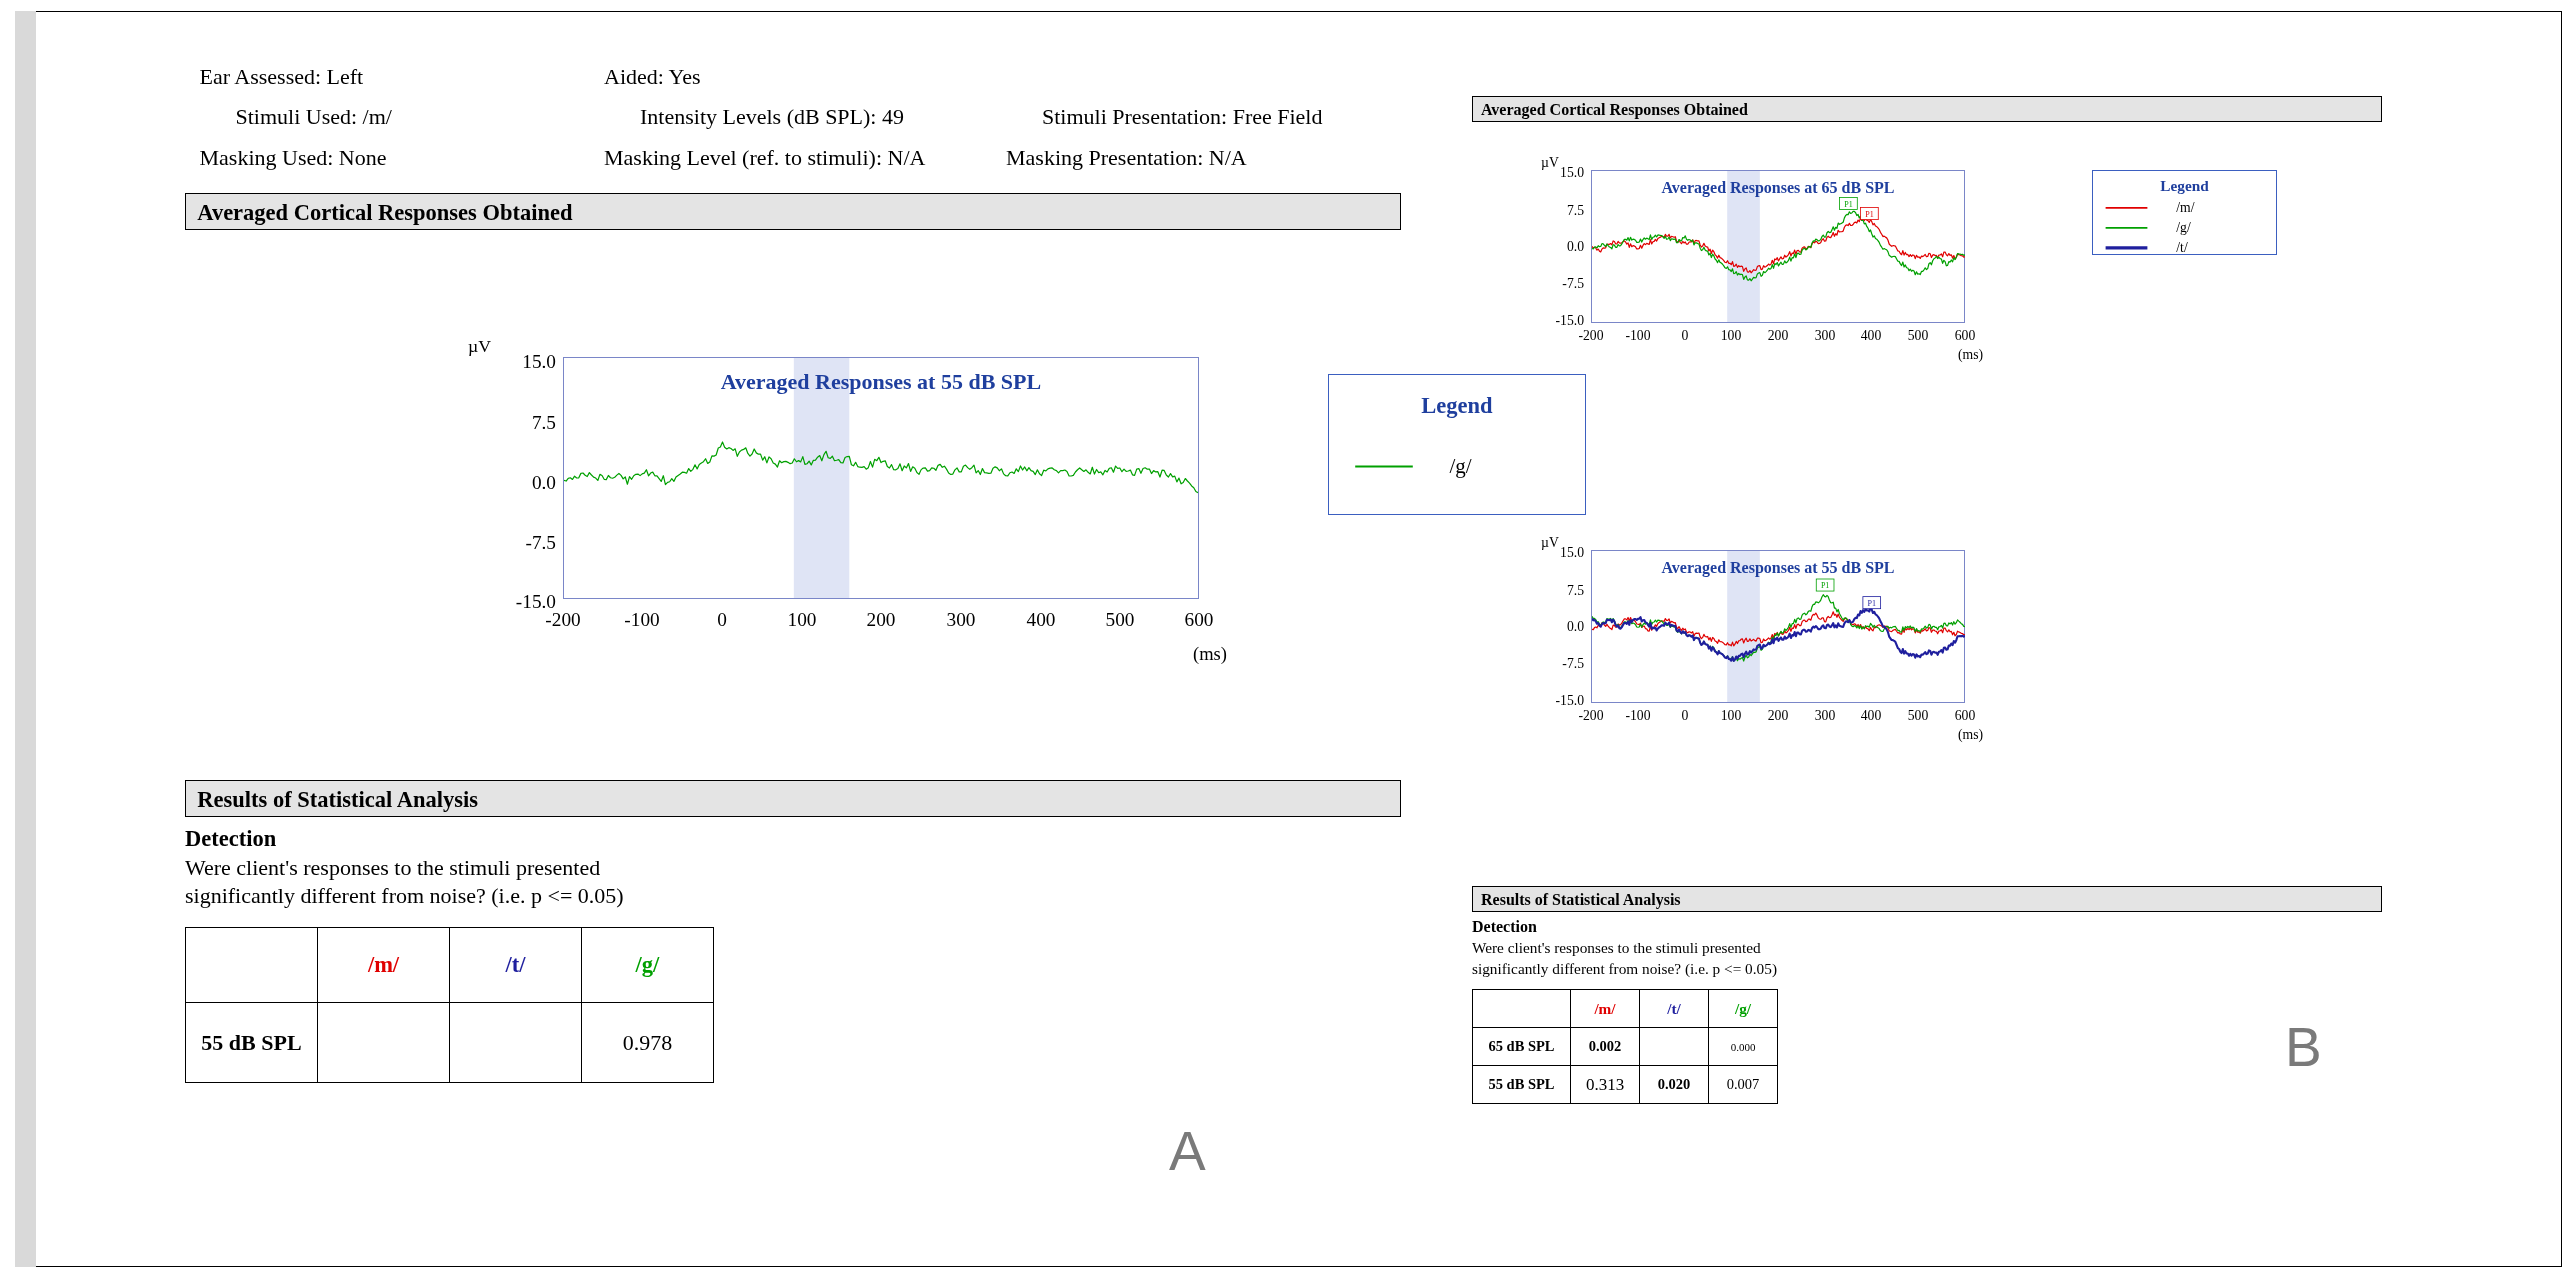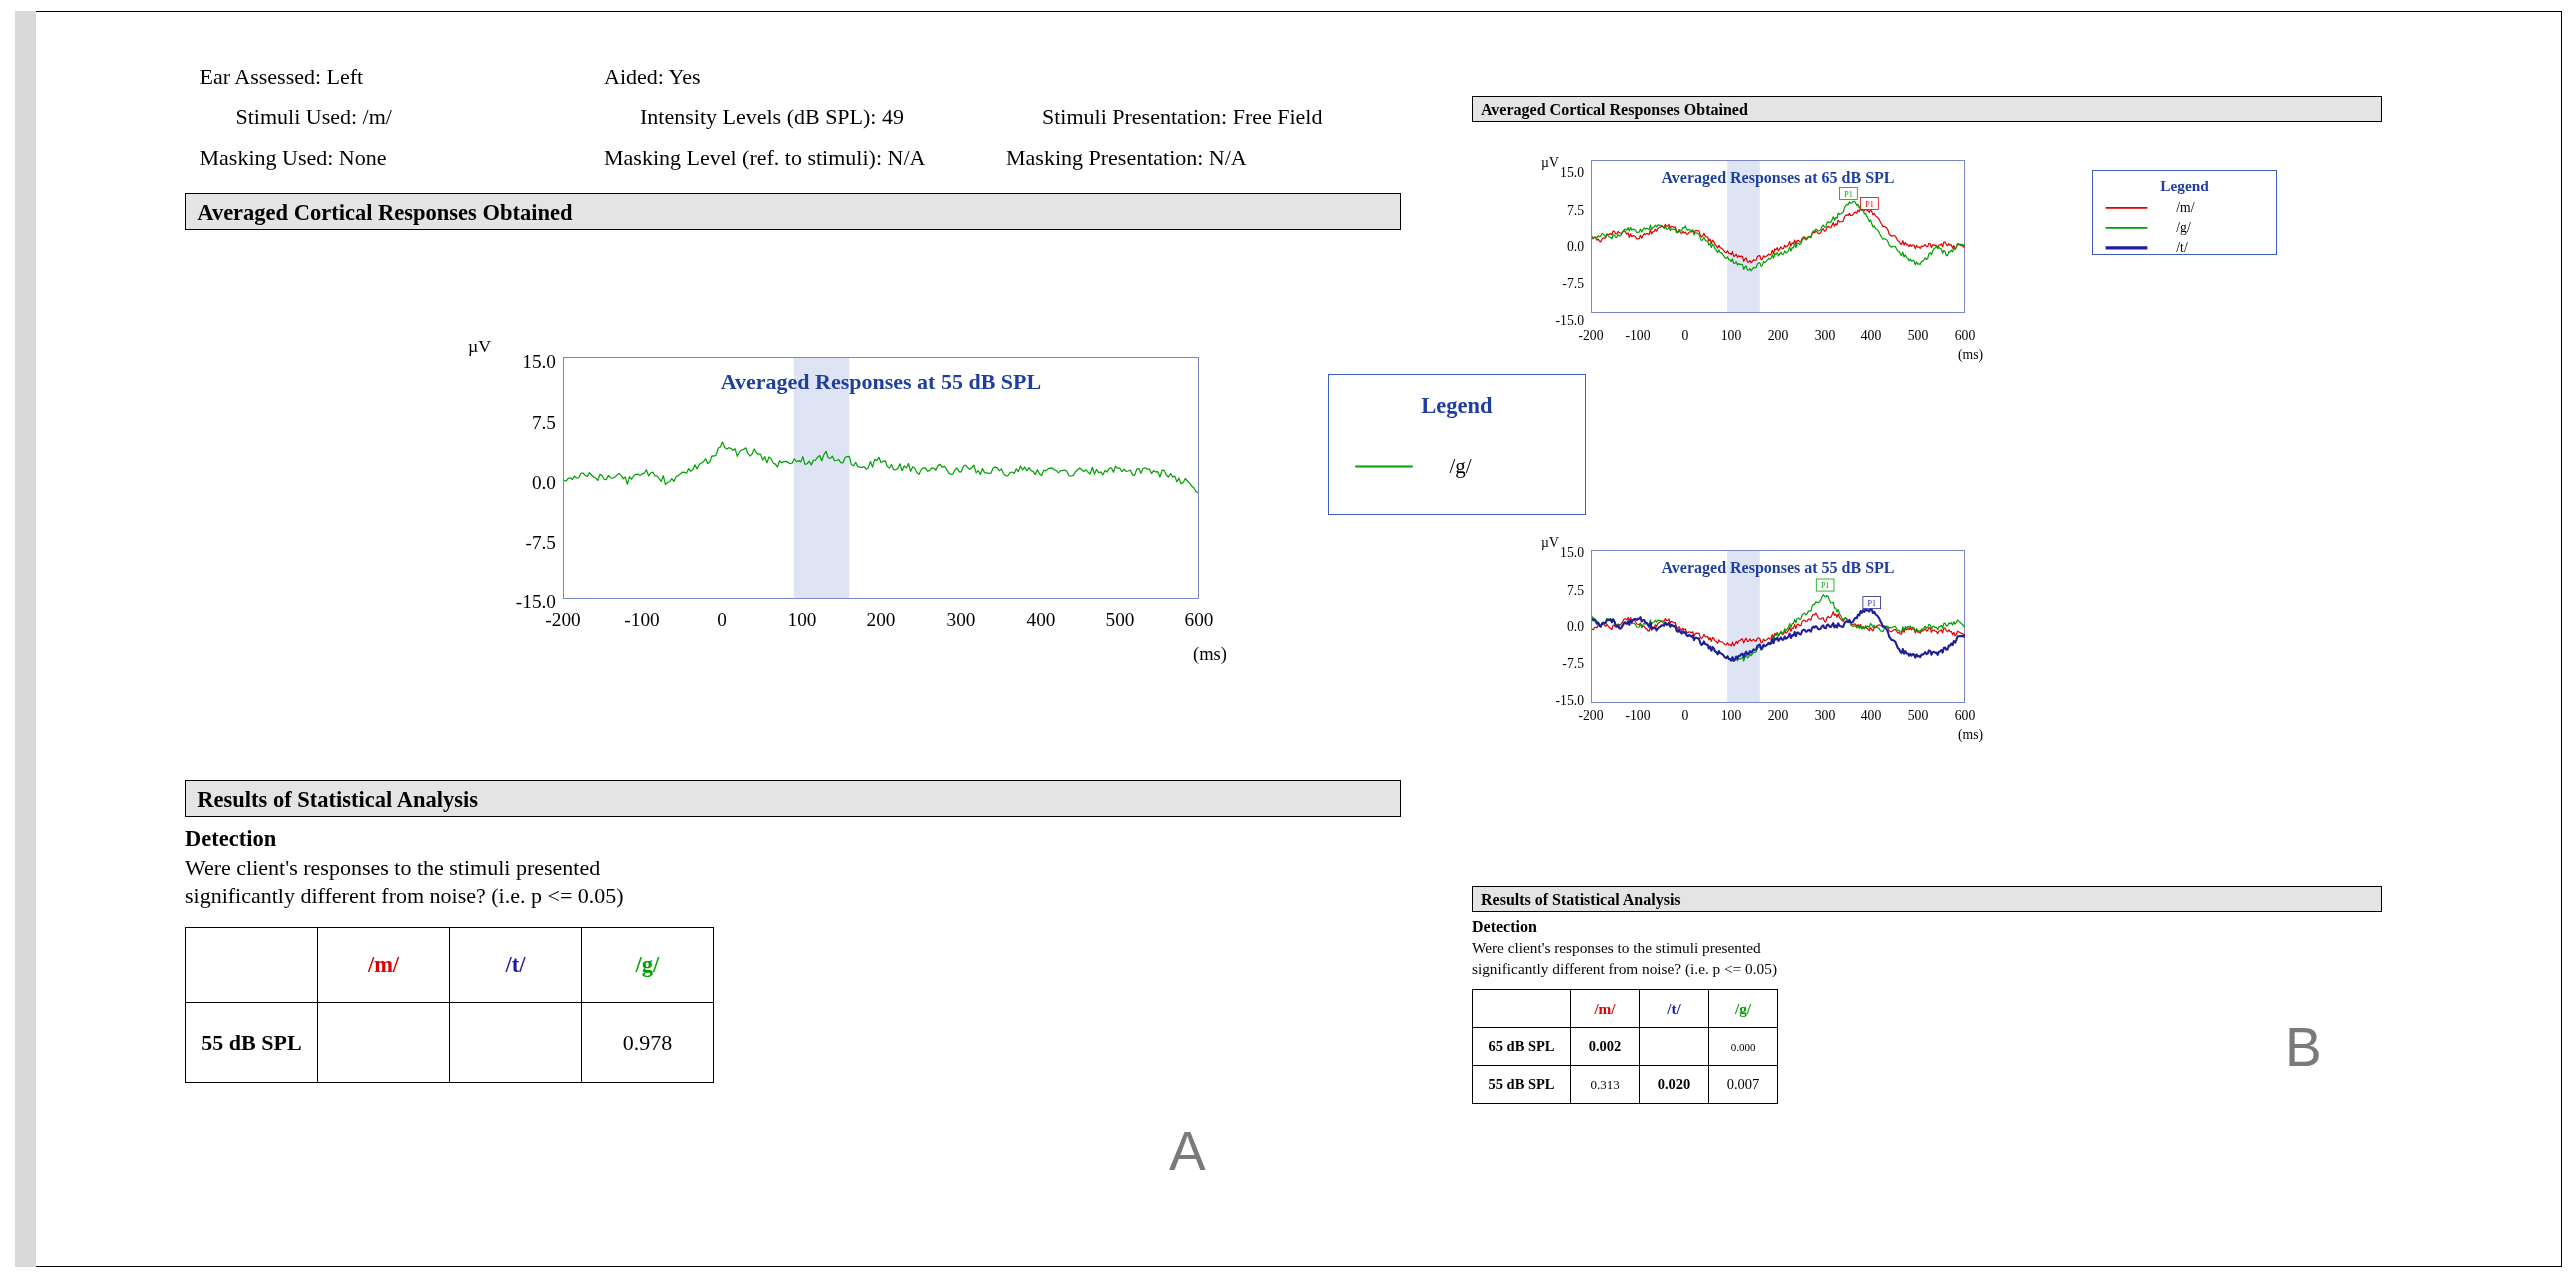--- a/index.html
+++ b/index.html
@@ -129,21 +129,21 @@
 
     <div class="bigletter" style="left:984px;top:1055px;">A</div>
   </div>
 
   <div class="panelB">
 
     <div class="secbarB" style="position:absolute;left:0px;top:14.5px;width:910px;">Averaged Cortical Responses Obtained</div>
 
     <div style="position:absolute;left:0px;top:55px;width:910px;height:306px;">
       <div class="axis-unit" style="left:69px;top:19.3px;font-size:13.7px;">µV</div>
-      <div class="chartbox" style="left:119px;top:24px;width:374px;height:153px;">
+      <div class="chartbox" style="left:119px;top:34px;width:374px;height:153px;">
         <div class="chart-title" style="top:8px;left:0;font-size:16px;">Averaged Responses at 65 dB SPL</div>
         <svg id="svgB65" width="373" height="151" viewBox="0 0 463 188" preserveAspectRatio="none">
             <rect x="167.8375" y="0" width="40.51249999999999" height="188" fill="#dfe4f5"></rect>
             <path d="M0.00 93.92 L1.54 95.85 L3.09 95.03 L4.63 95.94 L6.17 98.58 L7.72 97.17 L9.26 99.76 L10.80 100.78 L12.35 97.23 L13.89 95.61 L15.43 96.01 L16.98 95.66 L18.52 91.02 L20.06 91.25 L21.61 91.25 L23.15 90.27 L24.69 92.01 L26.24 87.07 L27.78 87.79 L29.32 90.65 L30.87 90.89 L32.41 87.64 L33.95 89.44 L35.50 89.94 L37.04 89.45 L38.58 87.99 L40.13 86.95 L41.67 88.42 L43.21 91.09 L44.76 89.52 L46.30 95.11 L47.84 90.63 L49.39 94.25 L50.93 92.94 L52.47 93.31 L54.02 94.44 L55.56 97.04 L57.10 97.00 L58.65 96.42 L60.19 92.53 L61.73 96.04 L63.28 92.65 L64.82 90.41 L66.36 91.68 L67.91 90.10 L69.45 90.74 L70.99 91.43 L72.54 85.45 L74.08 90.89 L75.62 88.04 L77.17 87.55 L78.71 85.14 L80.25 87.25 L81.80 84.05 L83.34 83.11 L84.88 82.35 L86.43 81.22 L87.97 81.61 L89.51 82.39 L91.06 78.90 L92.60 81.26 L94.14 81.04 L95.69 78.84 L97.23 83.41 L98.77 81.29 L100.32 81.80 L101.86 82.45 L103.40 81.85 L104.95 87.48 L106.49 88.75 L108.03 86.24 L109.58 88.80 L111.12 90.52 L112.66 87.68 L114.21 89.61 L115.75 88.31 L117.29 91.10 L118.84 91.15 L120.38 88.77 L121.92 88.12 L123.47 88.27 L125.01 85.67 L126.55 90.23 L128.10 86.69 L129.64 86.46 L131.18 87.06 L132.73 86.96 L134.27 92.09 L135.81 94.64 L137.36 93.48 L138.90 90.03 L140.44 93.29 L141.99 94.48 L143.53 94.63 L145.07 99.58 L146.62 97.36 L148.16 102.69 L149.70 98.55 L151.25 100.52 L152.79 104.31 L154.33 105.67 L155.88 108.48 L157.42 104.82 L158.96 107.86 L160.51 108.50 L162.05 109.84 L163.59 111.57 L165.14 113.63 L166.68 114.11 L168.22 111.73 L169.77 114.91 L171.31 114.87 L172.85 116.65 L174.40 112.90 L175.94 118.81 L177.48 118.14 L179.03 115.94 L180.57 119.98 L182.11 117.86 L183.66 119.15 L185.20 118.46 L186.74 119.01 L188.29 124.92 L189.83 121.94 L191.37 120.65 L192.92 125.54 L194.46 125.93 L196.00 124.03 L197.55 126.72 L199.09 124.84 L200.63 122.88 L202.18 123.65 L203.72 123.42 L205.26 119.02 L206.81 118.09 L208.35 117.79 L209.89 122.85 L211.44 122.18 L212.98 117.92 L214.52 119.83 L216.07 118.97 L217.61 117.76 L219.15 115.81 L220.70 117.19 L222.24 115.97 L223.78 111.12 L225.33 115.54 L226.87 109.46 L228.41 110.50 L229.96 107.90 L231.50 112.00 L233.04 109.17 L234.59 106.95 L236.13 109.57 L237.67 108.97 L239.22 104.83 L240.76 107.26 L242.30 105.86 L243.85 104.09 L245.39 100.44 L246.93 105.85 L248.48 102.11 L250.02 102.88 L251.56 98.44 L253.11 103.61 L254.65 99.01 L256.19 98.76 L257.74 100.87 L259.28 100.92 L260.82 96.17 L262.37 94.78 L263.91 94.47 L265.45 96.78 L267.00 96.22 L268.54 93.95 L270.08 94.08 L271.63 95.52 L273.17 90.60 L274.71 88.49 L276.26 89.44 L277.80 87.26 L279.34 88.37 L280.89 90.32 L282.43 90.18 L283.97 89.02 L285.52 85.73 L287.06 84.28 L288.60 87.34 L290.15 87.15 L291.69 82.38 L293.23 81.13 L294.78 82.82 L296.32 82.94 L297.86 80.17 L299.41 76.65 L300.95 81.28 L302.49 78.08 L304.04 79.82 L305.58 73.78 L307.12 75.86 L308.67 75.62 L310.21 75.42 L311.75 74.86 L313.30 69.98 L314.84 67.61 L316.38 67.07 L317.93 67.97 L319.47 65.14 L321.01 67.74 L322.56 67.87 L324.10 66.65 L325.64 64.19 L327.19 63.62 L328.73 64.74 L330.27 61.05 L331.82 63.09 L333.36 58.50 L334.90 61.51 L336.45 58.95 L337.99 61.81 L339.53 59.17 L341.08 61.32 L342.62 61.78 L344.16 64.08 L345.71 60.22 L347.25 63.06 L348.79 67.04 L350.34 65.31 L351.88 68.42 L353.42 69.17 L354.97 70.78 L356.51 72.84 L358.05 76.38 L359.60 78.74 L361.14 81.65 L362.68 81.10 L364.23 82.34 L365.77 83.25 L367.31 85.91 L368.86 90.89 L370.40 92.43 L371.94 93.74 L373.49 93.00 L375.03 93.03 L376.57 93.47 L378.12 96.57 L379.66 99.55 L381.20 99.91 L382.75 102.78 L384.29 104.25 L385.83 99.13 L387.38 104.67 L388.92 101.37 L390.46 104.21 L392.01 103.91 L393.55 106.57 L395.09 104.09 L396.64 106.34 L398.18 104.54 L399.72 104.95 L401.27 109.09 L402.81 104.95 L404.35 107.43 L405.90 106.96 L407.44 108.86 L408.98 105.84 L410.53 106.55 L412.07 105.42 L413.61 103.90 L415.16 106.77 L416.70 106.40 L418.24 102.46 L419.79 103.07 L421.33 107.74 L422.87 104.75 L424.42 104.17 L425.96 105.30 L427.50 105.12 L429.05 108.12 L430.59 104.64 L432.13 104.51 L433.68 103.15 L435.22 106.77 L436.76 101.10 L438.31 100.94 L439.85 104.21 L441.39 105.61 L442.94 102.78 L444.48 105.09 L446.02 104.37 L447.57 108.50 L449.11 105.26 L450.65 109.38 L452.20 107.61 L453.74 103.31 L455.28 104.07 L456.83 104.59 L458.37 105.49 L459.91 105.55 L461.46 107.20 L463.00 106.72 " fill="none" stroke="#e00000" stroke-width="1.5" stroke-linejoin="round"></path>
             <path d="M0.00 96.42 L1.54 97.02 L3.09 94.86 L4.63 94.44 L6.17 95.74 L7.72 92.99 L9.26 94.25 L10.80 93.93 L12.35 90.54 L13.89 90.60 L15.43 92.67 L16.98 93.99 L18.52 91.02 L20.06 92.92 L21.61 94.59 L23.15 95.28 L24.69 96.85 L26.24 91.75 L27.78 92.30 L29.32 95.00 L30.87 95.06 L32.41 91.65 L33.95 93.28 L35.50 92.90 L37.04 90.83 L38.58 87.78 L40.13 85.15 L41.67 85.04 L43.21 86.12 L44.76 82.96 L46.30 86.96 L47.84 82.48 L49.39 86.10 L50.93 84.79 L52.47 85.17 L54.02 86.30 L55.56 88.89 L57.10 88.86 L58.65 88.40 L60.19 84.75 L61.73 88.52 L63.28 85.38 L64.82 83.39 L66.36 84.91 L67.91 83.58 L69.45 84.47 L70.99 85.33 L72.54 79.52 L74.08 85.13 L75.62 82.44 L77.17 82.12 L78.71 79.88 L80.25 82.15 L81.80 79.63 L83.34 79.85 L84.88 80.26 L86.43 80.31 L87.97 81.86 L89.51 83.81 L91.06 81.49 L92.60 85.02 L94.14 84.63 L95.69 82.27 L97.23 86.67 L98.77 84.38 L100.32 84.73 L101.86 85.21 L103.40 84.44 L104.95 89.32 L106.49 89.25 L108.03 85.40 L109.58 86.63 L111.12 87.01 L112.66 82.84 L114.21 83.43 L115.75 80.79 L117.29 84.91 L118.84 86.30 L120.38 85.26 L121.92 85.94 L123.47 87.43 L125.01 86.17 L126.55 92.07 L128.10 89.36 L129.64 89.47 L131.18 90.40 L132.73 90.64 L134.27 96.10 L135.81 98.99 L137.36 98.16 L138.90 95.05 L140.44 98.31 L141.99 99.50 L143.53 99.65 L145.07 104.59 L146.62 102.38 L148.16 107.71 L149.70 103.56 L151.25 105.62 L152.79 109.57 L154.33 111.10 L155.88 114.08 L157.42 110.59 L158.96 113.79 L160.51 114.60 L162.05 116.10 L163.59 118.17 L165.14 120.56 L166.68 121.38 L168.22 119.34 L169.77 122.85 L171.31 123.14 L172.85 125.26 L174.40 121.76 L175.94 127.84 L177.48 127.33 L179.03 125.30 L180.57 129.51 L182.11 127.55 L183.66 129.01 L185.20 128.48 L186.74 129.04 L188.29 134.95 L189.83 131.97 L191.37 130.68 L192.92 135.57 L194.46 135.96 L196.00 134.06 L197.55 136.67 L199.09 134.61 L200.63 132.49 L202.18 133.09 L203.72 132.69 L205.26 128.13 L206.81 127.03 L208.35 126.56 L209.89 131.12 L211.44 129.95 L212.98 125.19 L214.52 126.59 L216.07 125.24 L217.61 123.52 L219.15 121.08 L220.70 122.29 L222.24 121.24 L223.78 116.55 L225.33 121.14 L226.87 115.22 L228.41 116.44 L229.96 114.00 L231.50 118.26 L233.04 115.60 L234.59 113.55 L236.13 116.34 L237.67 115.91 L239.22 111.93 L240.76 114.53 L242.30 113.30 L243.85 111.36 L245.39 107.20 L246.93 112.12 L248.48 107.88 L250.02 108.14 L251.56 103.20 L253.11 107.87 L254.65 102.77 L256.19 102.19 L257.74 103.96 L259.28 103.68 L260.82 98.59 L262.37 96.87 L263.91 96.23 L265.45 98.20 L267.00 97.22 L268.54 94.45 L270.08 94.08 L271.63 95.02 L273.17 89.60 L274.71 86.99 L276.26 87.44 L277.80 84.75 L279.34 85.53 L280.89 87.14 L282.43 86.67 L283.97 85.18 L285.52 81.56 L287.06 79.77 L288.60 82.49 L290.15 81.97 L291.69 76.87 L293.23 75.28 L294.78 76.64 L296.32 76.42 L297.86 73.32 L299.41 69.47 L300.95 73.76 L302.49 70.06 L304.04 71.30 L305.58 64.76 L307.12 66.33 L308.67 65.59 L310.21 64.89 L311.75 63.83 L313.30 58.37 L314.84 55.32 L316.38 54.12 L317.93 54.35 L319.47 50.85 L321.01 52.79 L322.56 52.24 L324.10 50.35 L325.64 50.23 L327.19 52.00 L328.73 55.47 L330.27 54.11 L331.82 58.49 L333.36 56.25 L334.90 61.60 L336.45 61.12 L337.99 65.82 L339.53 65.02 L341.08 69.01 L342.62 71.30 L344.16 75.44 L345.71 73.42 L347.25 78.10 L348.79 82.25 L350.34 80.68 L351.88 83.96 L353.42 84.88 L354.97 86.65 L356.51 88.89 L358.05 92.59 L359.60 94.87 L361.14 97.44 L362.68 96.56 L364.23 97.47 L365.77 98.04 L367.31 100.36 L368.86 105.01 L370.40 106.21 L371.94 107.36 L373.49 106.45 L375.03 106.32 L376.57 106.59 L378.12 109.52 L379.66 112.33 L381.20 112.52 L382.75 115.65 L384.29 117.79 L385.83 113.34 L387.38 119.54 L388.92 116.91 L390.46 120.42 L392.01 120.79 L393.55 124.11 L395.09 122.14 L396.64 124.89 L398.18 123.59 L399.72 124.50 L401.27 129.14 L402.81 125.50 L404.35 128.48 L405.90 127.85 L407.44 128.91 L408.98 125.06 L410.53 124.94 L412.07 122.97 L413.61 120.61 L415.16 122.65 L416.70 121.44 L418.24 115.49 L419.79 114.10 L421.33 116.76 L422.87 111.77 L424.42 109.18 L425.96 108.31 L427.50 106.13 L429.05 109.04 L430.59 107.39 L432.13 109.11 L433.68 109.59 L435.22 115.04 L436.76 111.21 L438.31 112.88 L439.85 118.00 L441.39 117.55 L442.94 112.89 L444.48 113.36 L446.02 110.80 L447.57 113.09 L449.11 108.02 L450.65 110.30 L452.20 107.44 L453.74 102.80 L455.28 103.24 L456.83 103.42 L458.37 103.98 L459.91 103.71 L461.46 105.02 L463.00 104.21 " fill="none" stroke="#00a000" stroke-width="1.5" stroke-linejoin="round"></path>
             <rect x="307.3125" y="32.98666666666665" width="22" height="15" fill="#ffffff" stroke="#00a000" stroke-width="1"></rect>
             <text x="318.3125" y="44.48666666666665" font-size="10" text-anchor="middle" fill="#00a000" font-family="Liberation Serif, serif">P1</text>
             <rect x="333.35625" y="45.51999999999998" width="22" height="15" fill="#ffffff" stroke="#e00000" stroke-width="1"></rect>
             <text x="344.35625" y="57.01999999999998" font-size="10" text-anchor="middle" fill="#e00000" font-family="Liberation Serif, serif">P1</text>
           </svg>
@@ -236,21 +236,21 @@
         <td style="width:66px;height:35px;color:#00a000;font-weight:bold;font-size:15.3px;">/g/</td>
       </tr>
       <tr>
         <td style="height:35px;font-weight:bold;font-size:14.5px;">65 dB SPL</td>
         <td style="height:35px;font-size:14.5px;font-weight:bold;">0.002</td>
         <td style="height:35px;font-size:14.5px;"></td>
         <td style="height:35px;font-size:11px;font-weight:normal;">0.000</td>
       </tr>
       <tr>
         <td style="height:35px;font-weight:bold;font-size:14.5px;">55 dB SPL</td>
-        <td style="height:35px;font-size:13px;">0.313</td>
+        <td style="height:35px;font-size:17px;">0.313</td>
         <td style="height:35px;font-size:14.5px;font-weight:bold;">0.020</td>
         <td style="height:35px;font-size:14.5px;font-weight:normal;">0.007</td>
       </tr>
     </tbody>
       </table>
 
     <div class="bigletter" style="left:813px;top:934px;">B</div>
   </div>
 </div>
 

